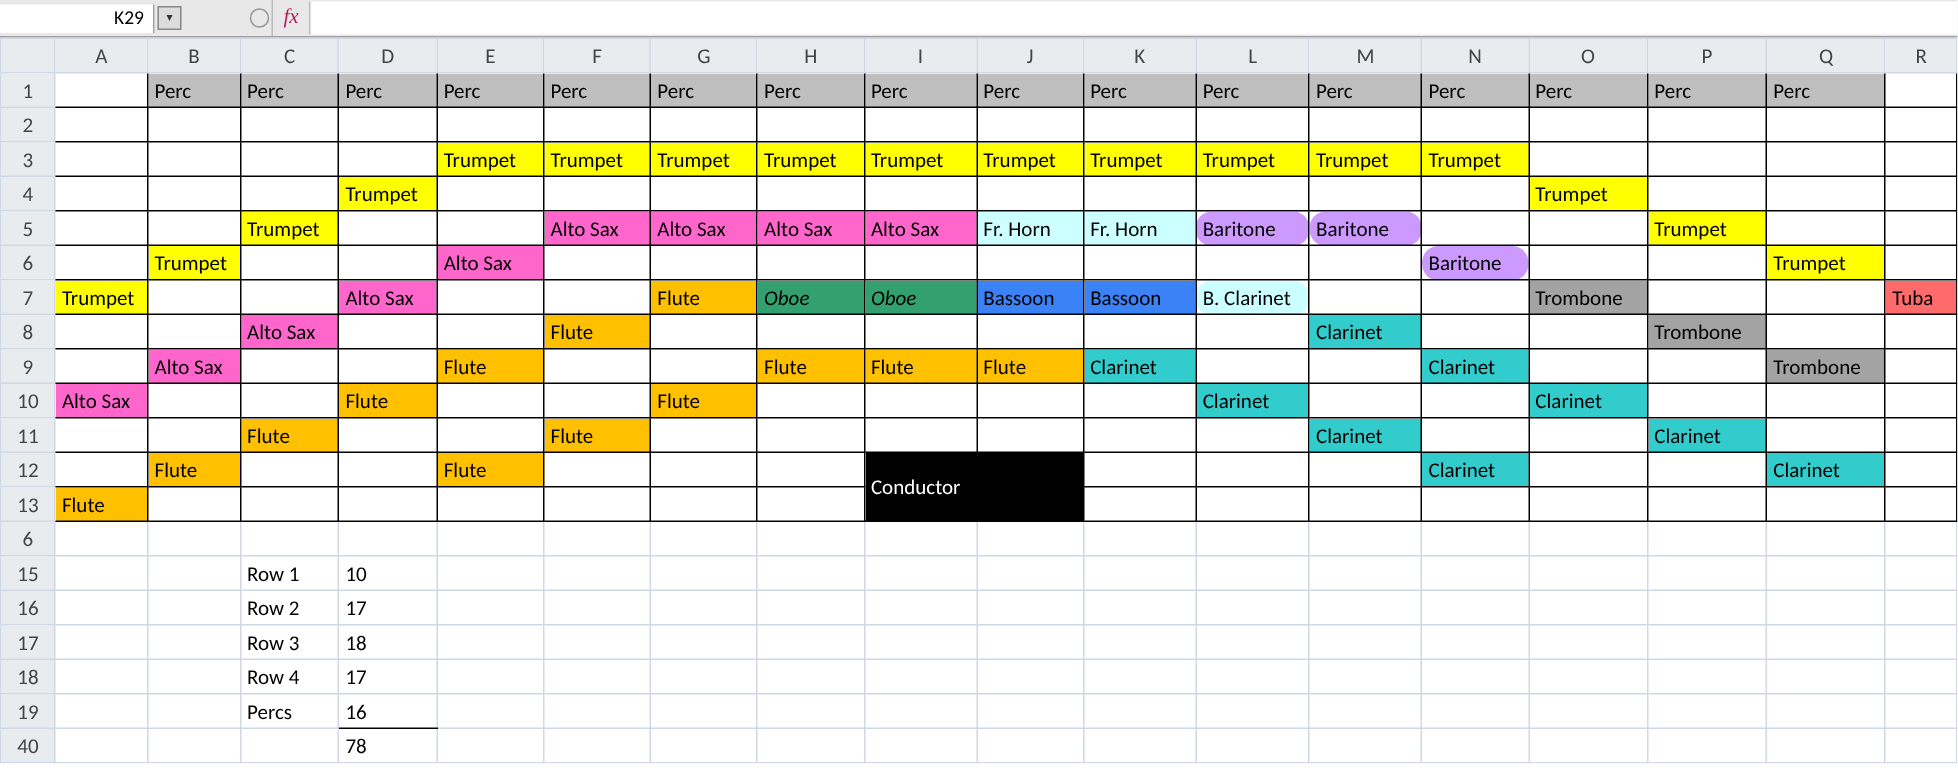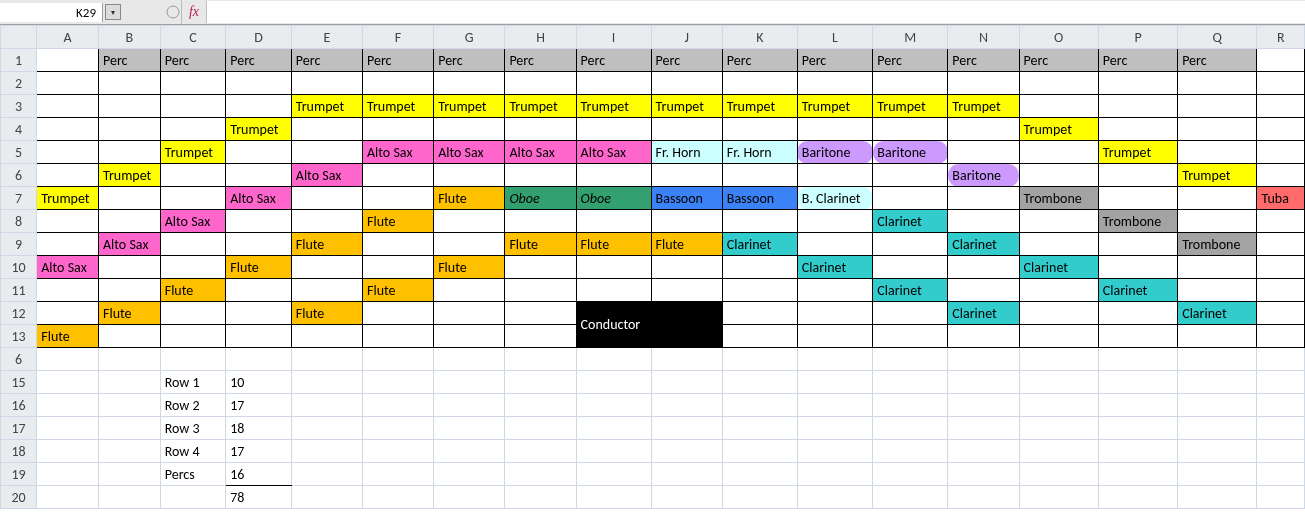--- a/index.html
+++ b/index.html
@@ -591,21 +591,21 @@
           <td></td>
           <td></td>
           <td></td>
           <td></td>
           <td></td>
           <td></td>
           <td></td>
           <td></td>
         </tr>
         <tr>
-          <th class="rowhdr">20</th>
+          <th class="rowhdr">40</th>
           <td></td>
           <td></td>
           <td></td>
           <td>78</td>
           <td></td>
           <td></td>
           <td></td>
           <td></td>
           <td></td>
           <td></td>

